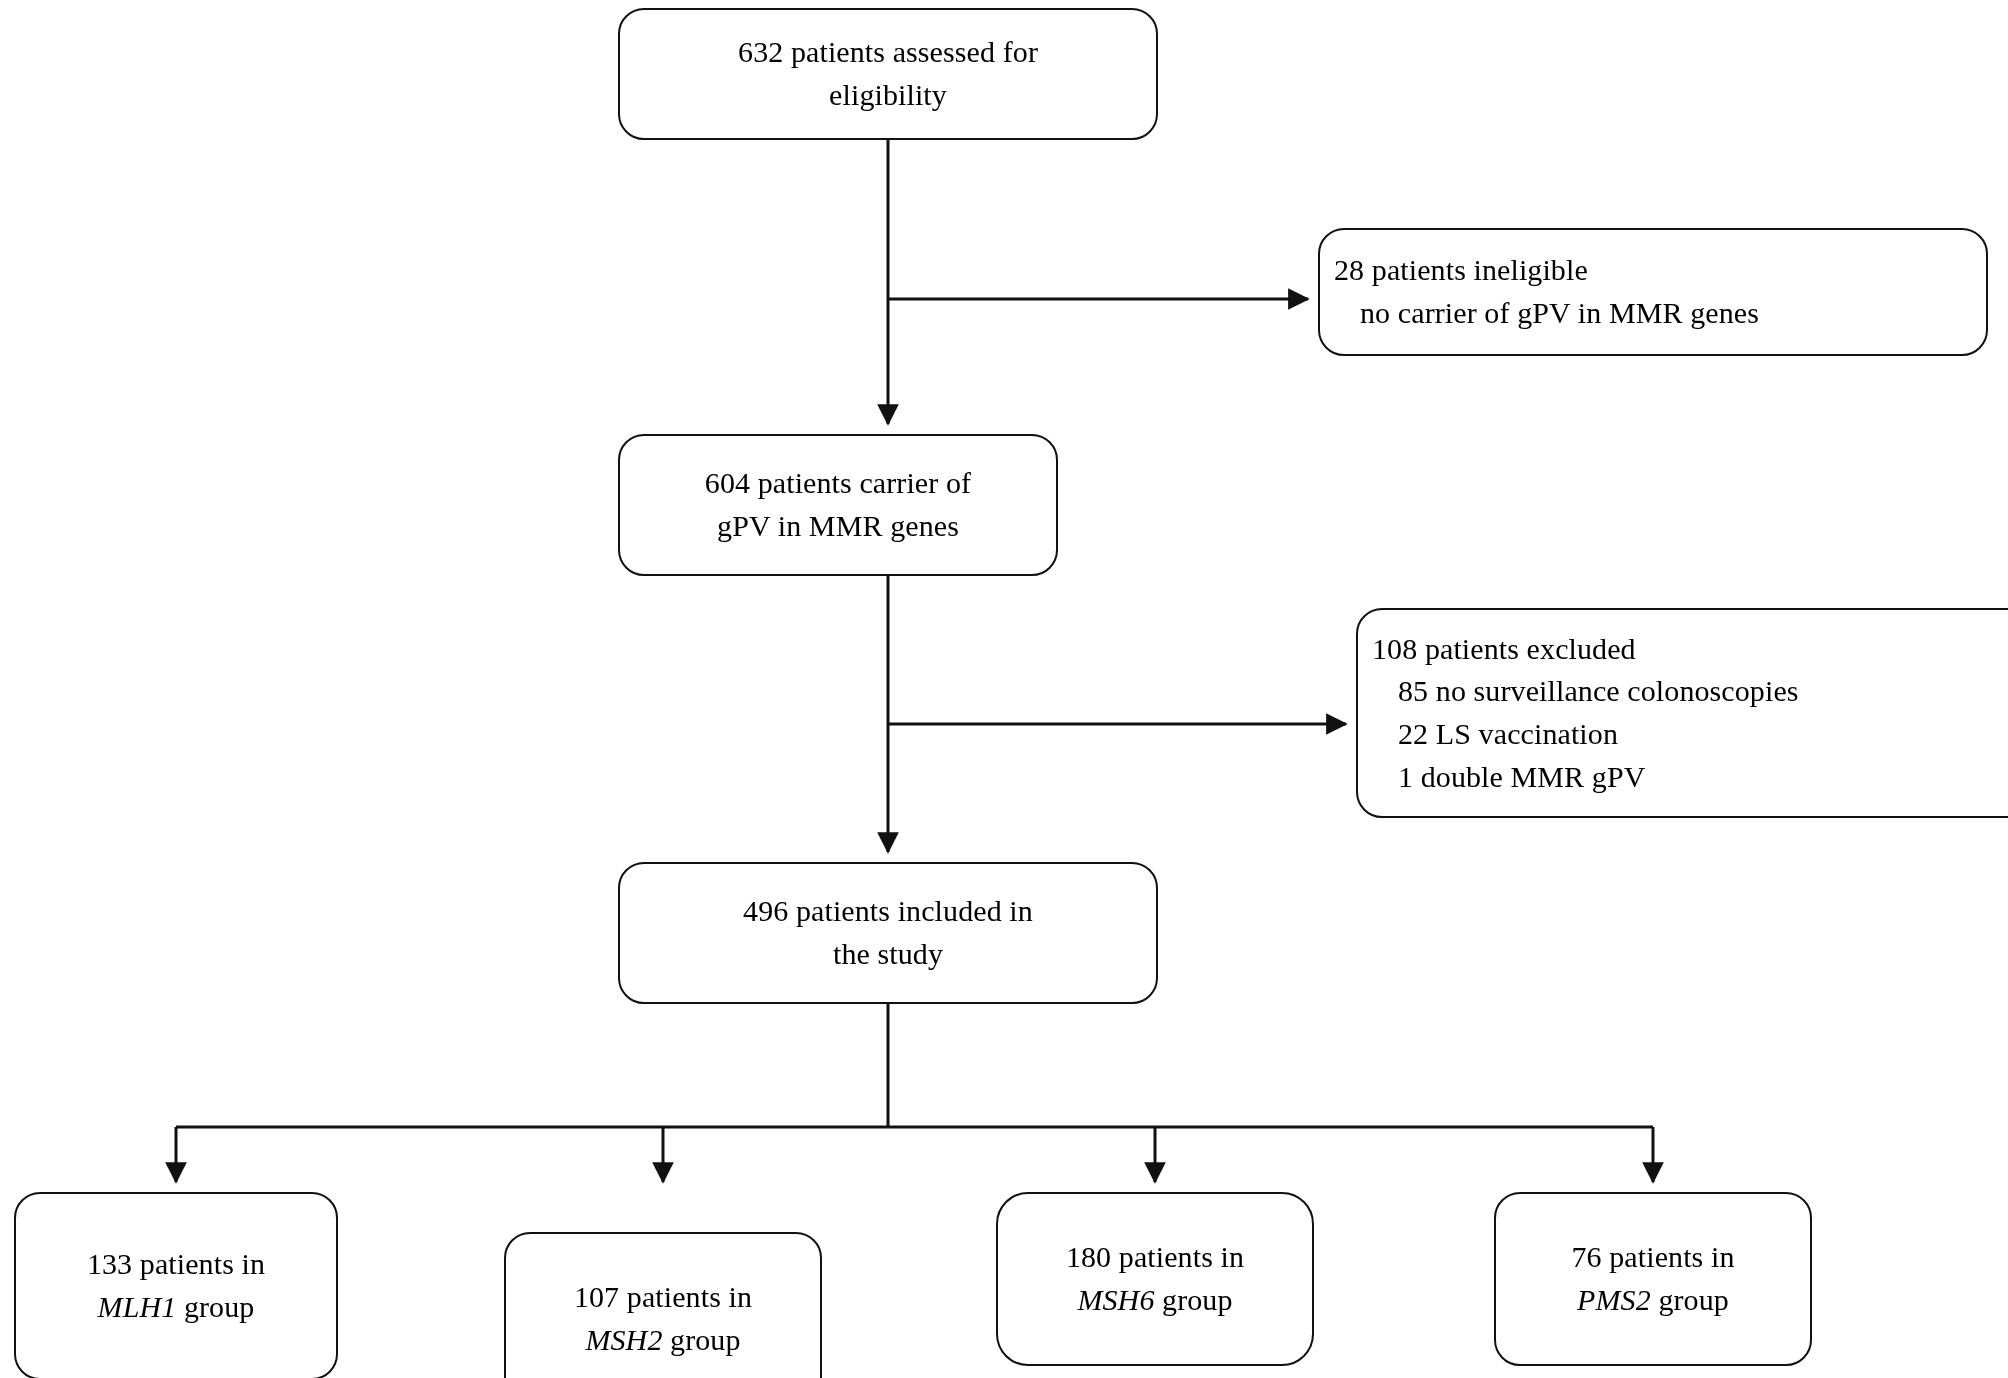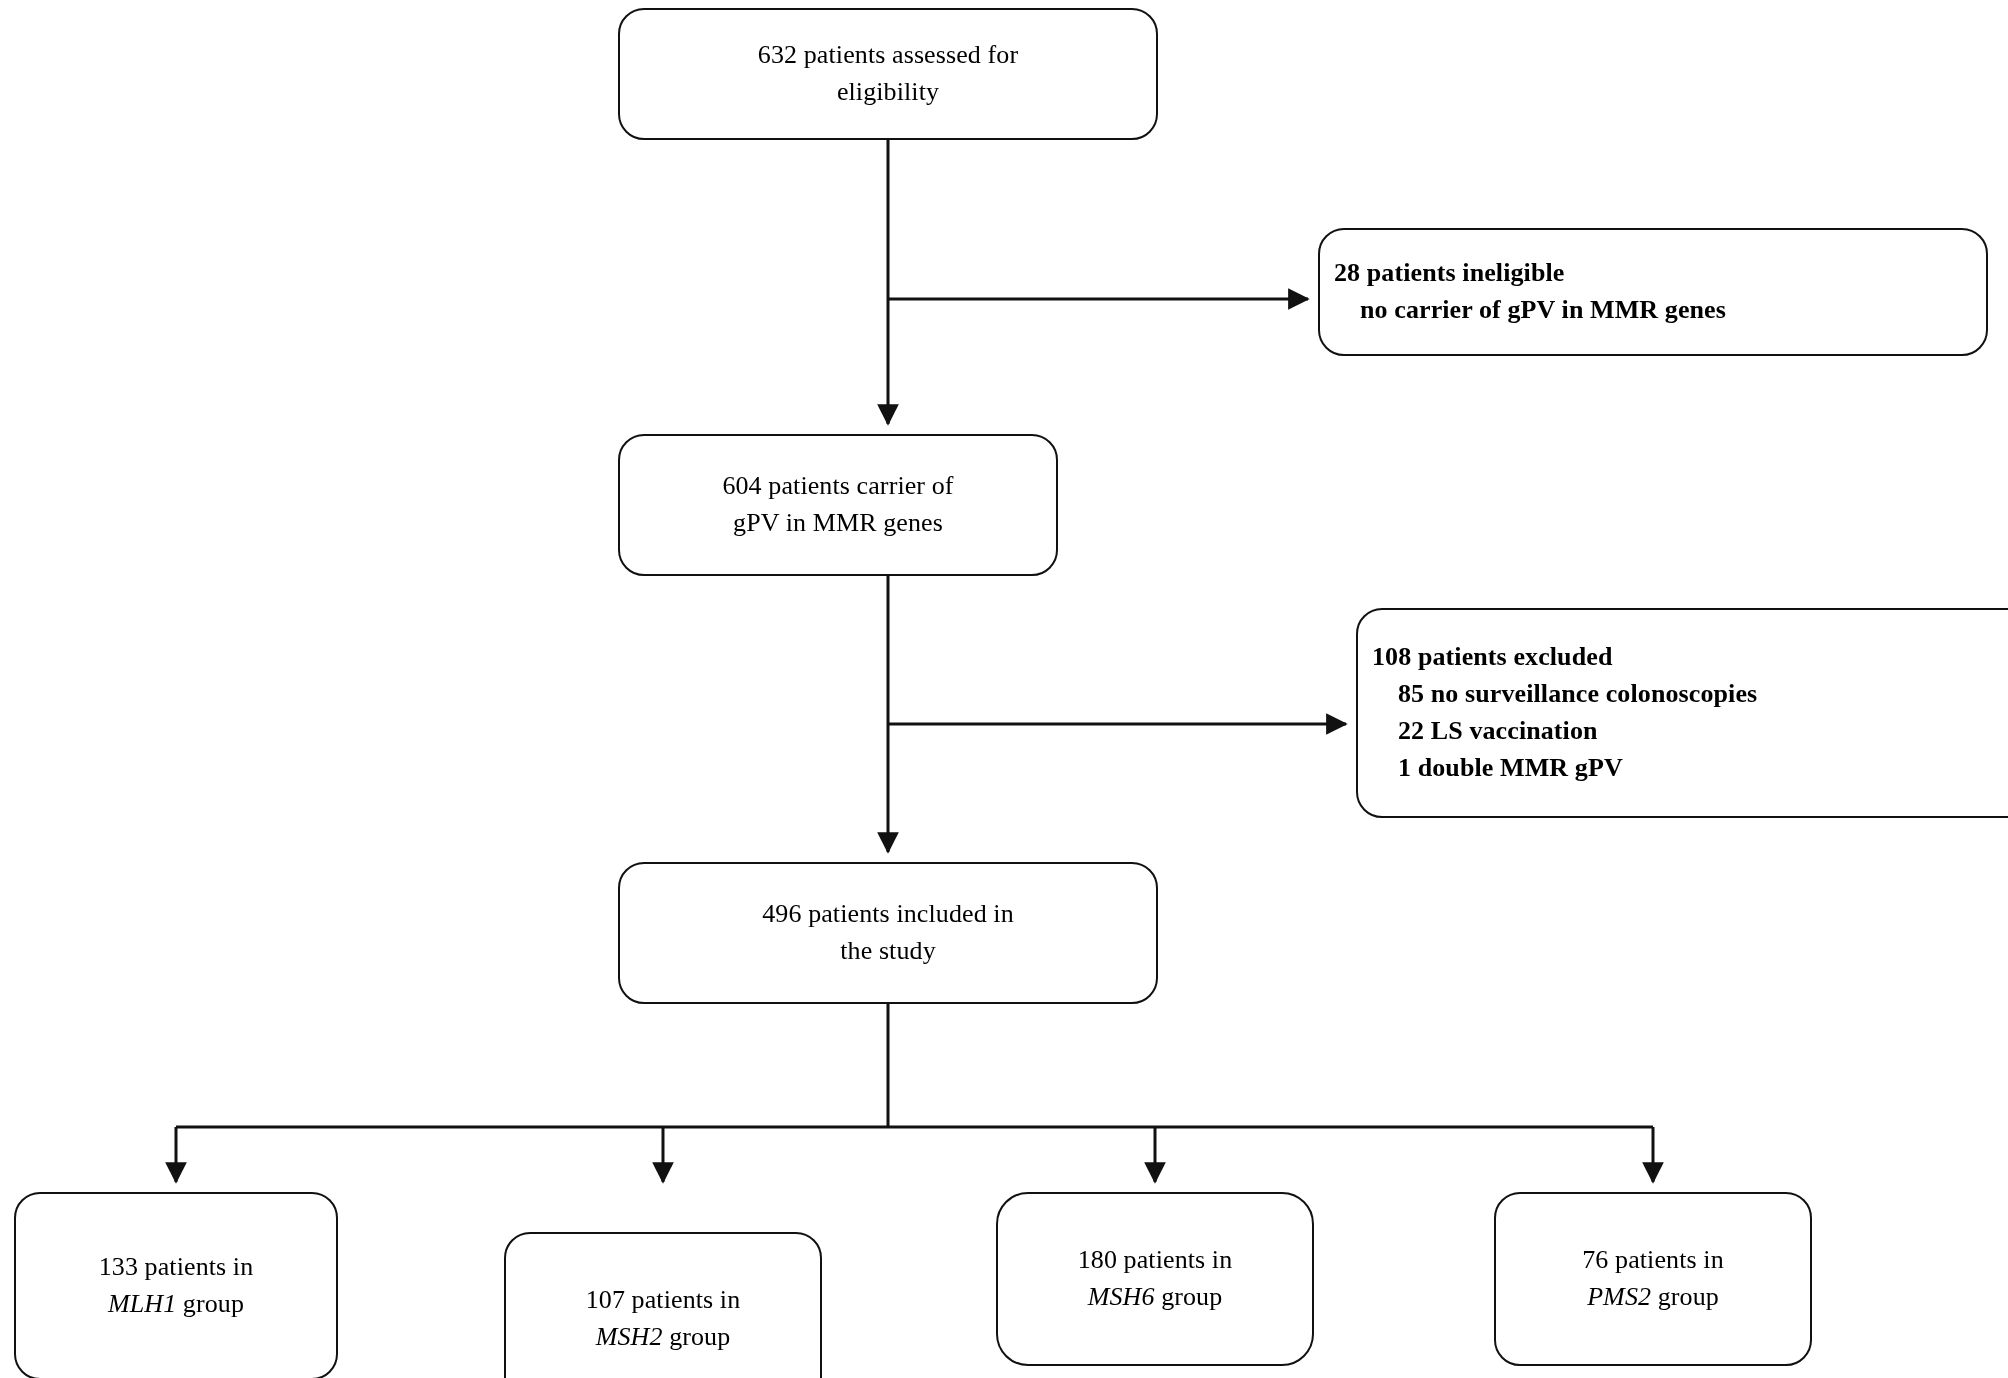--- a/index.html
+++ b/index.html
@@ -36,27 +36,26 @@
     display: flex;
     align-items: center;
     justify-content: center;
     text-align: center;
     z-index: 2;
   }
   .node-inner {
     width: 100%;
     padding: 0 14px;
     box-sizing: border-box;
-    font-size: 26px;
+    font-size: 30px;
     line-height: 1.42;
     letter-spacing: 0.1px;
   }
   .node.left-align .node-inner {
     text-align: left;
-    font-weight: bold;
   }
   .node.left-align .node-inner .sub {
     padding-left: 26px;
     display: block;
   }
   .node-inner .ln {
     display: block;
     white-space: nowrap;
   }
   .gene {

